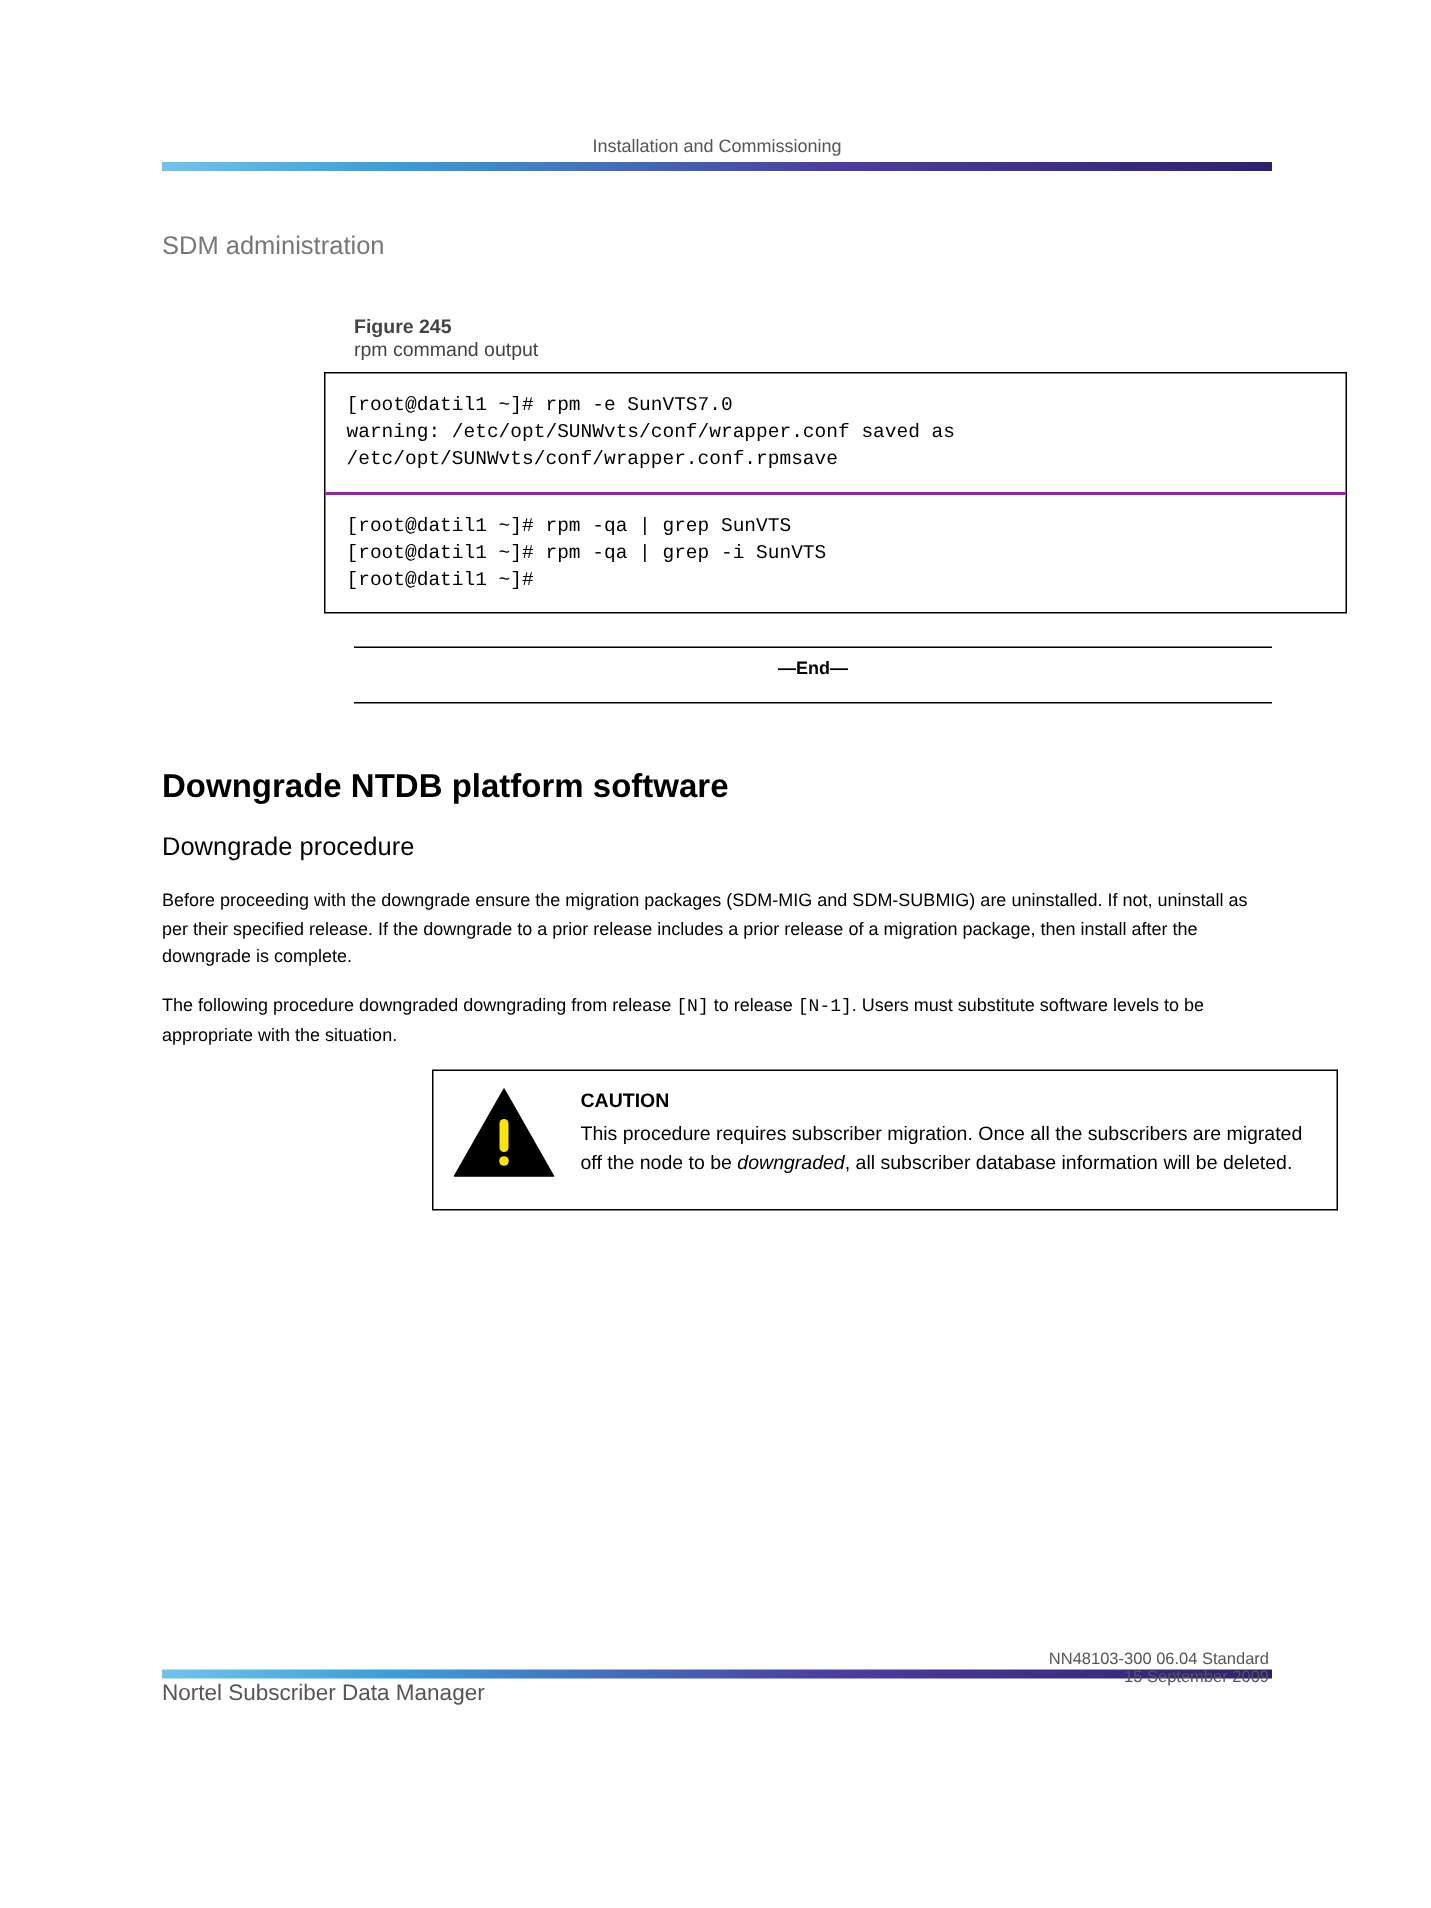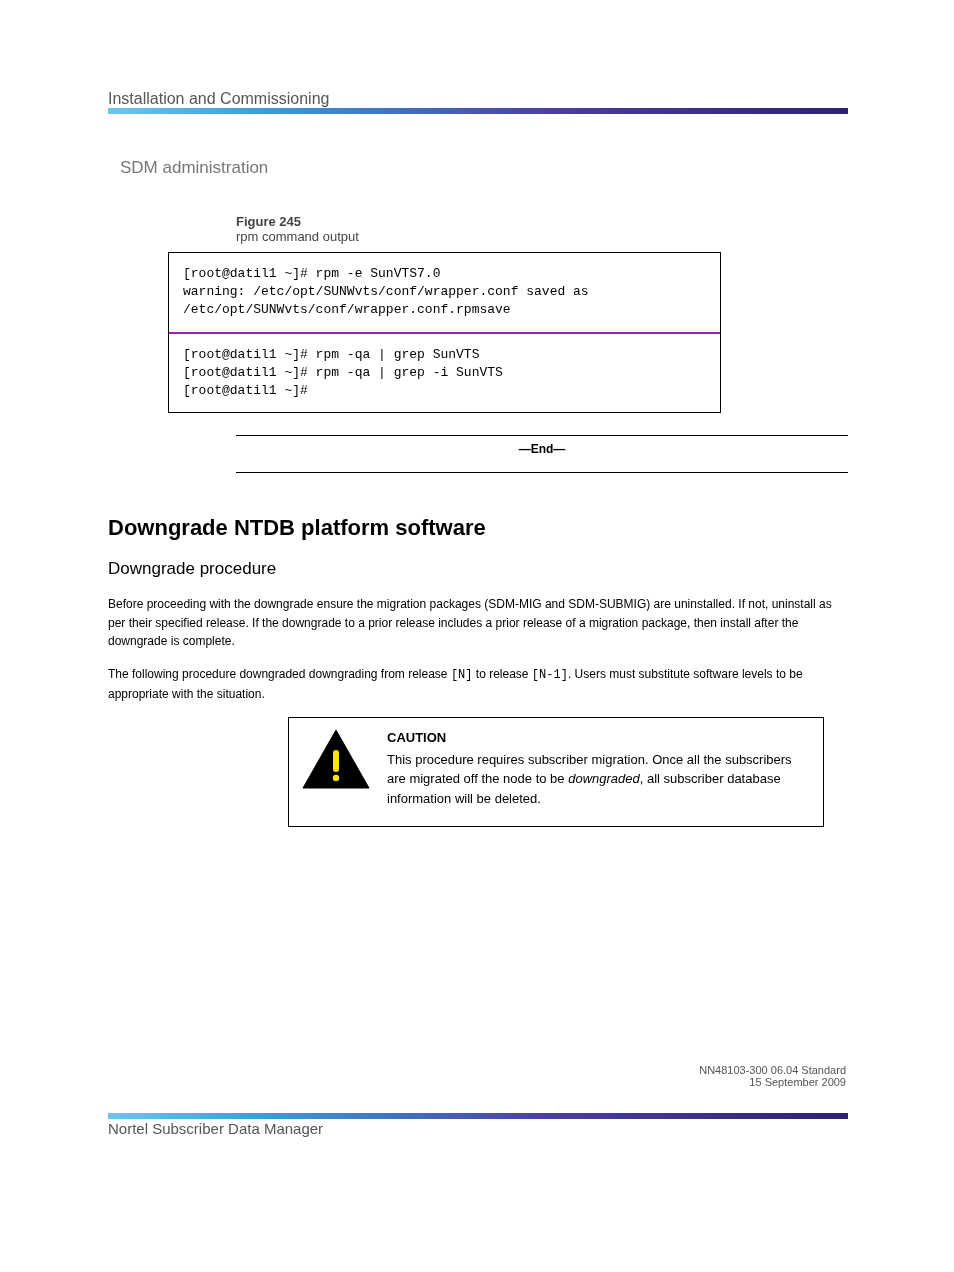--- a/index.html
+++ b/index.html
@@ -27,49 +27,49 @@
   .rule-bottom { top: 1113px; }
 
   .content {
     position: absolute;
     left: 108px;
     top: 120px;
     width: 740px;
   }
 
   .page-title {
-    font-size: 16px;
-    text-align: left;
+    font-size: 12px;
+    text-align: center;
     color: #555;
     margin-top: -30px;
     margin-bottom: 50px;
   }
   .chap-num {
     font-size: 28px;
     font-weight: normal;
     color: #777;
     margin: 12px 0 6px 0;
   }
   .chap-name {
     font-size: 17px;
     color: #777;
-    margin: 0 0 36px 12px;
+    margin: 0 0 36px 0;
   }
 
   .figure-caption {
     font-size: 13px;
     color: #444;
     margin: 4px 0 8px 0;
   }
   .fig-num { font-weight: bold; }
 
   .rpm-box {
     border: 1px solid #000;
-    margin-left: 60px;
-    width: 553px;
+    margin-left: 108px;
+    width: 682px;
     font-family: "Courier New", monospace;
     font-size: 13px;
     line-height: 1.4;
   }
   .rpm-box .row {
     padding: 12px 14px 12px 14px;
     white-space: pre;
   }
   .rpm-box .row + .row {
     border-top: 2px solid #a21caf;
@@ -106,21 +106,21 @@
     font-size: 12px;
     line-height: 1.55;
     margin: 0 0 14px 0;
     max-width: 740px;
   }
   .bracket { font-family: "Courier New", monospace; }
 
   .caution-box {
     border: 1px solid #000;
     margin: 12px 0 0 180px;
-    width: 536px;
+    width: 604px;
     padding: 10px 12px 18px 12px;
     font-size: 13px;
     line-height: 1.5;
     position: relative;
   }
   .caution-inner {
     display: flex;
     align-items: flex-start;
     gap: 16px;
   }
@@ -134,21 +134,21 @@
   .footer-left {
     position: absolute;
     left: 108px;
     top: 1120px;
     font-size: 15px;
     color: #555;
   }
   .footer-right {
     position: absolute;
     right: 108px;
-    top: 1064px;
+    top: 1100px;
     font-size: 11px;
     color: #555;
   }
 </style>
 </head>
 <body>
 
 <div class="page">
 
   <div class="rule rule-top"></div>

